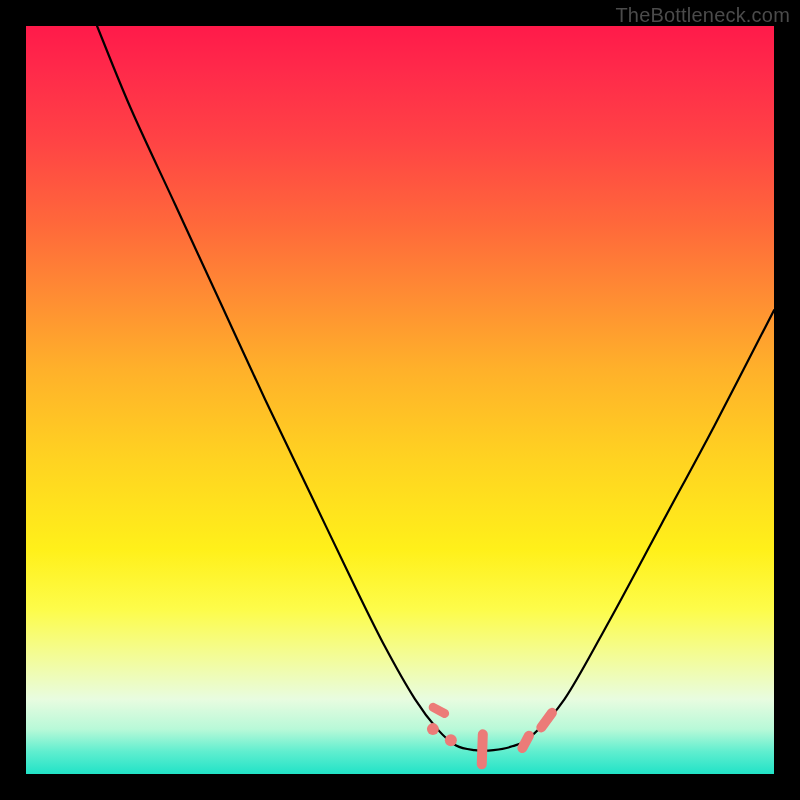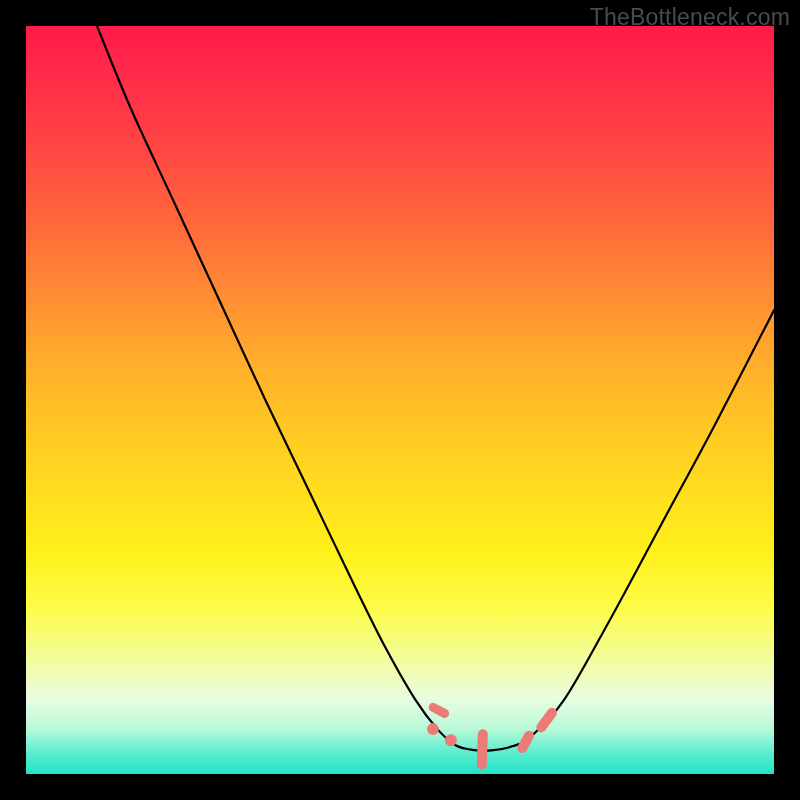--- a/index.html
+++ b/index.html
@@ -49,21 +49,21 @@
   }
   .svg-layer {
     position: absolute;
     inset: 0;
   }
   .watermark {
     position: absolute;
     top: 4px;
     right: 10px;
     color: #4b4b4b;
-    font-size: 23px;
+    font-size: 20px;
     letter-spacing: 0.2px;
     font-weight: 500;
     user-select: none;
   }
 </style>
 </head>
 <body>
 
 <div class="frame">
 

